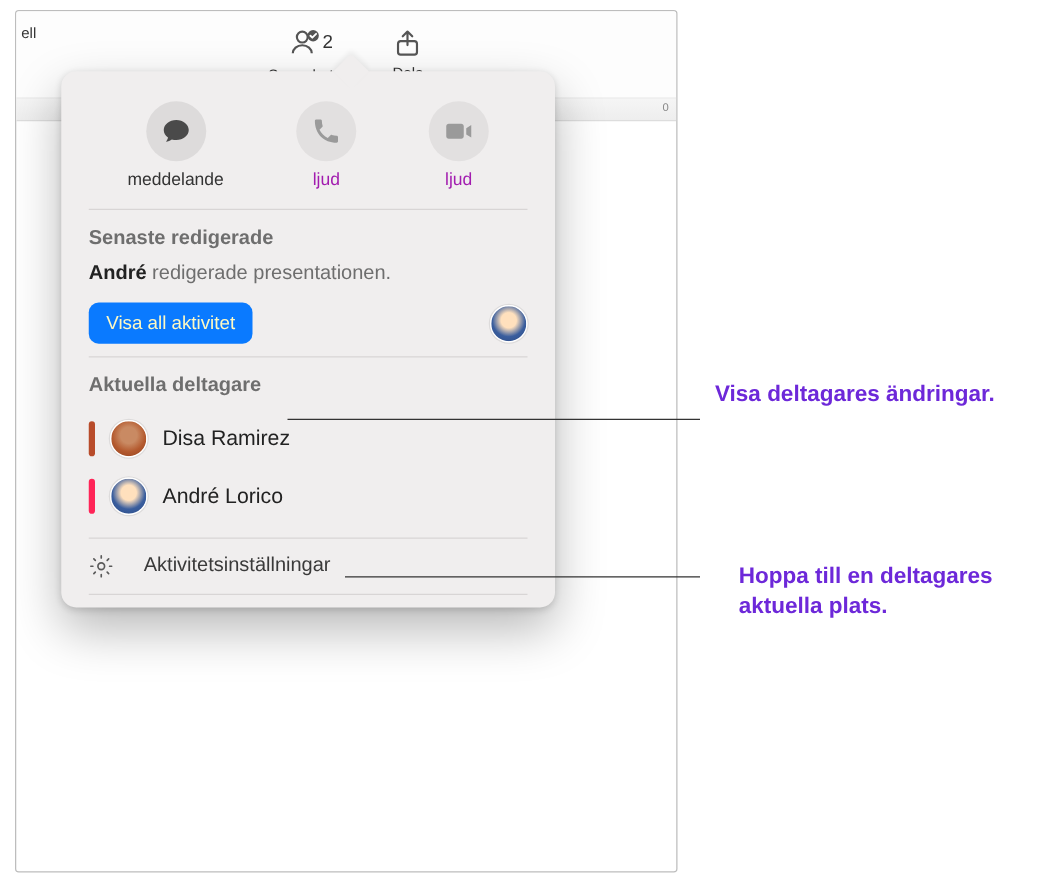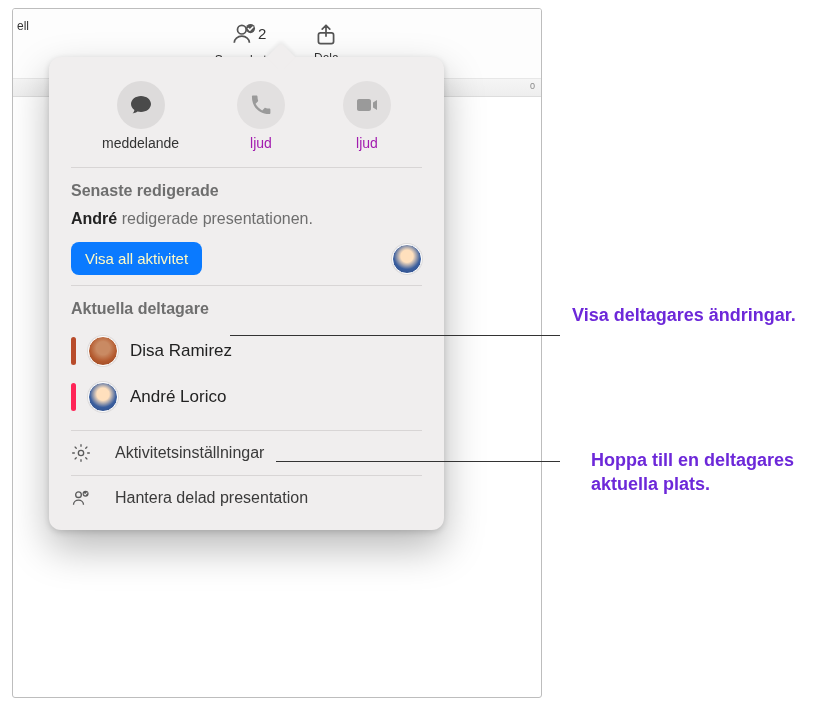--- a/index.html
+++ b/index.html
@@ -299,29 +299,20 @@
     <div class="footer-row">
       <svg viewBox="0 0 24 24">
         <circle cx="12" cy="12" r="3.2" fill="none" stroke="#5a5a5a" stroke-width="1.6"></circle>
         <path d="M12 2v2M12 20v2M4.9 4.9l1.4 1.4M17.7 17.7l1.4 1.4M2 12h2M20 12h2M4.9 19.1l1.4-1.4M17.7 6.3l1.4-1.4" stroke="#5a5a5a" stroke-width="1.6" stroke-linecap="round"></path>
       </svg>
       <span>Aktivitetsinställningar</span>
     </div>
 
     <div class="pop-divider"></div>
 
-    <div class="footer-row">
-      <svg viewBox="0 0 24 24">
-        <circle cx="9" cy="8" r="3.4" fill="none" stroke="#5a5a5a" stroke-width="1.6"></circle>
-        <path d="M3 20c0-3 2.7-5.4 6-5.4s6 2.4 6 5.4" fill="none" stroke="#5a5a5a" stroke-width="1.6"></path>
-        <circle cx="17.5" cy="7" r="3.6" fill="#5a5a5a"></circle>
-        <path d="M15.8 7l1.2 1.2 2.2-2.4" fill="none" stroke="#f0eeee" stroke-width="1.3" stroke-linecap="round" stroke-linejoin="round"></path>
-      </svg>
-      <span>Hantera delad presentation</span>
-    </div>
 
   </div>
 
 </div>
 
 <div class="callout-line" style="left:230px; top:335px; width:330px;"></div>
 <div class="callout" style="left:572px; top:303px;">Visa deltagares ändringar.</div>
 
 <div class="callout-line" style="left:276px; top:461px; width:284px;"></div>
 <div class="callout" style="left:591px; top:448px;">Hoppa till en deltagares aktuella plats.</div>

